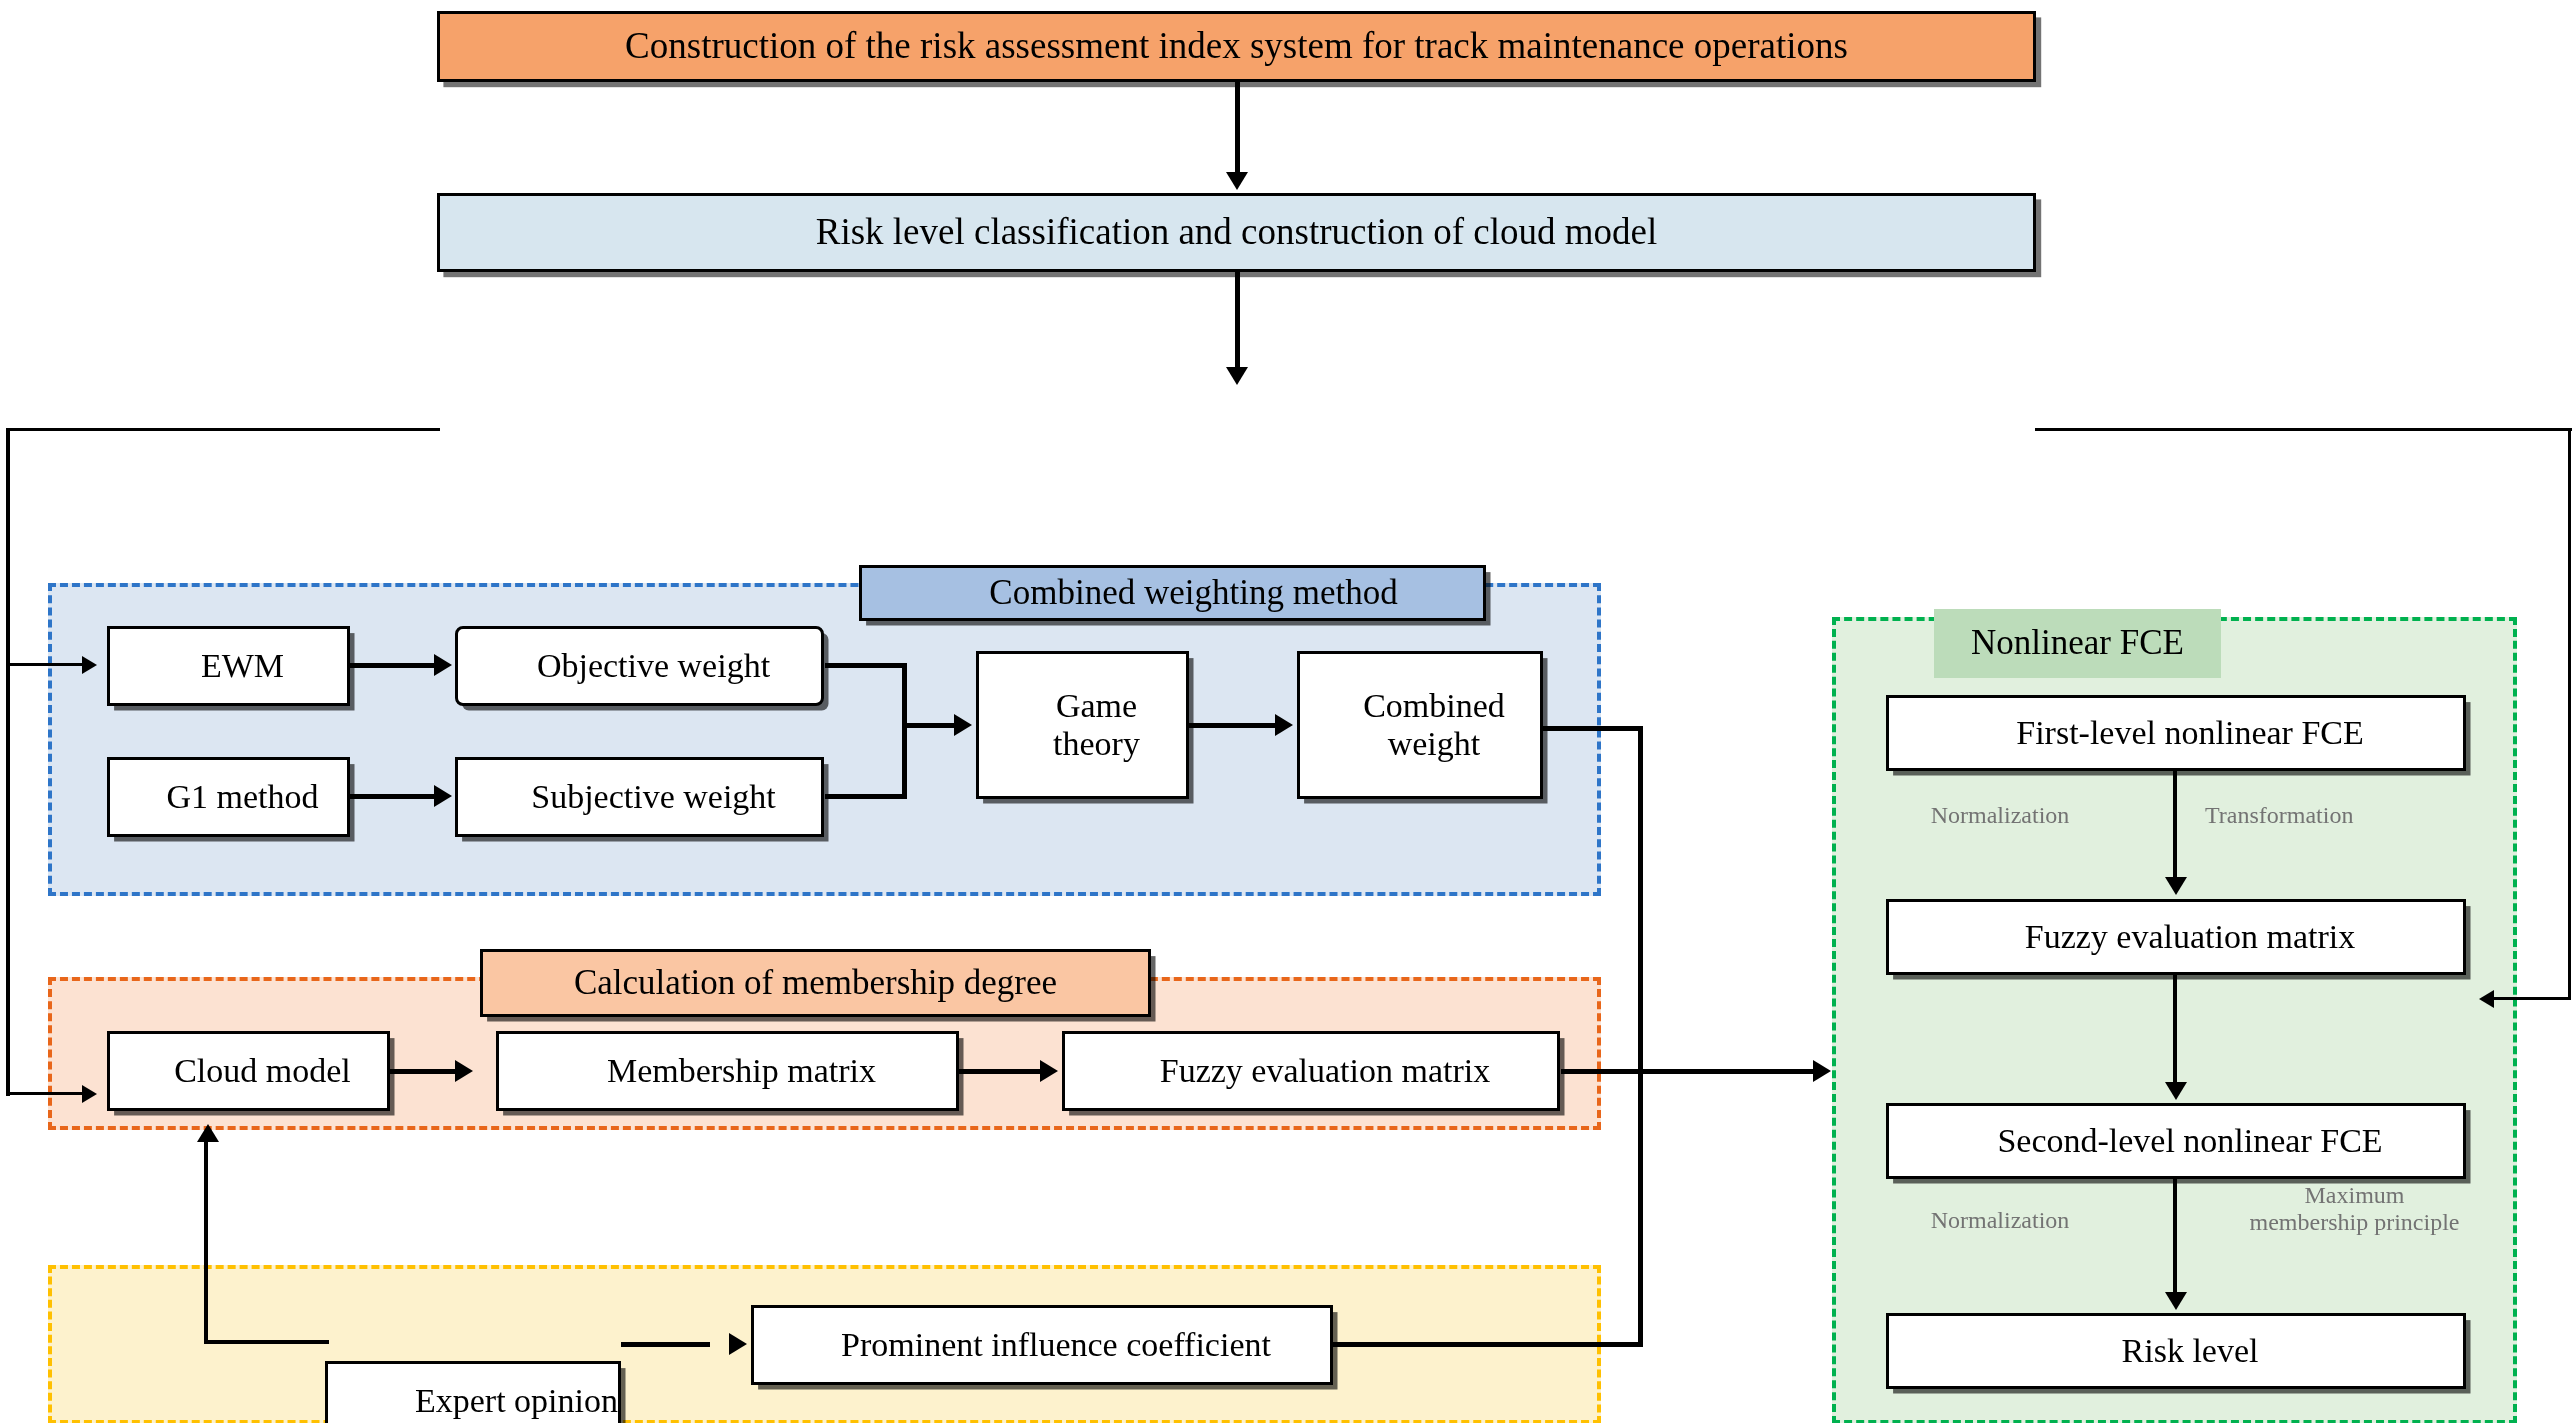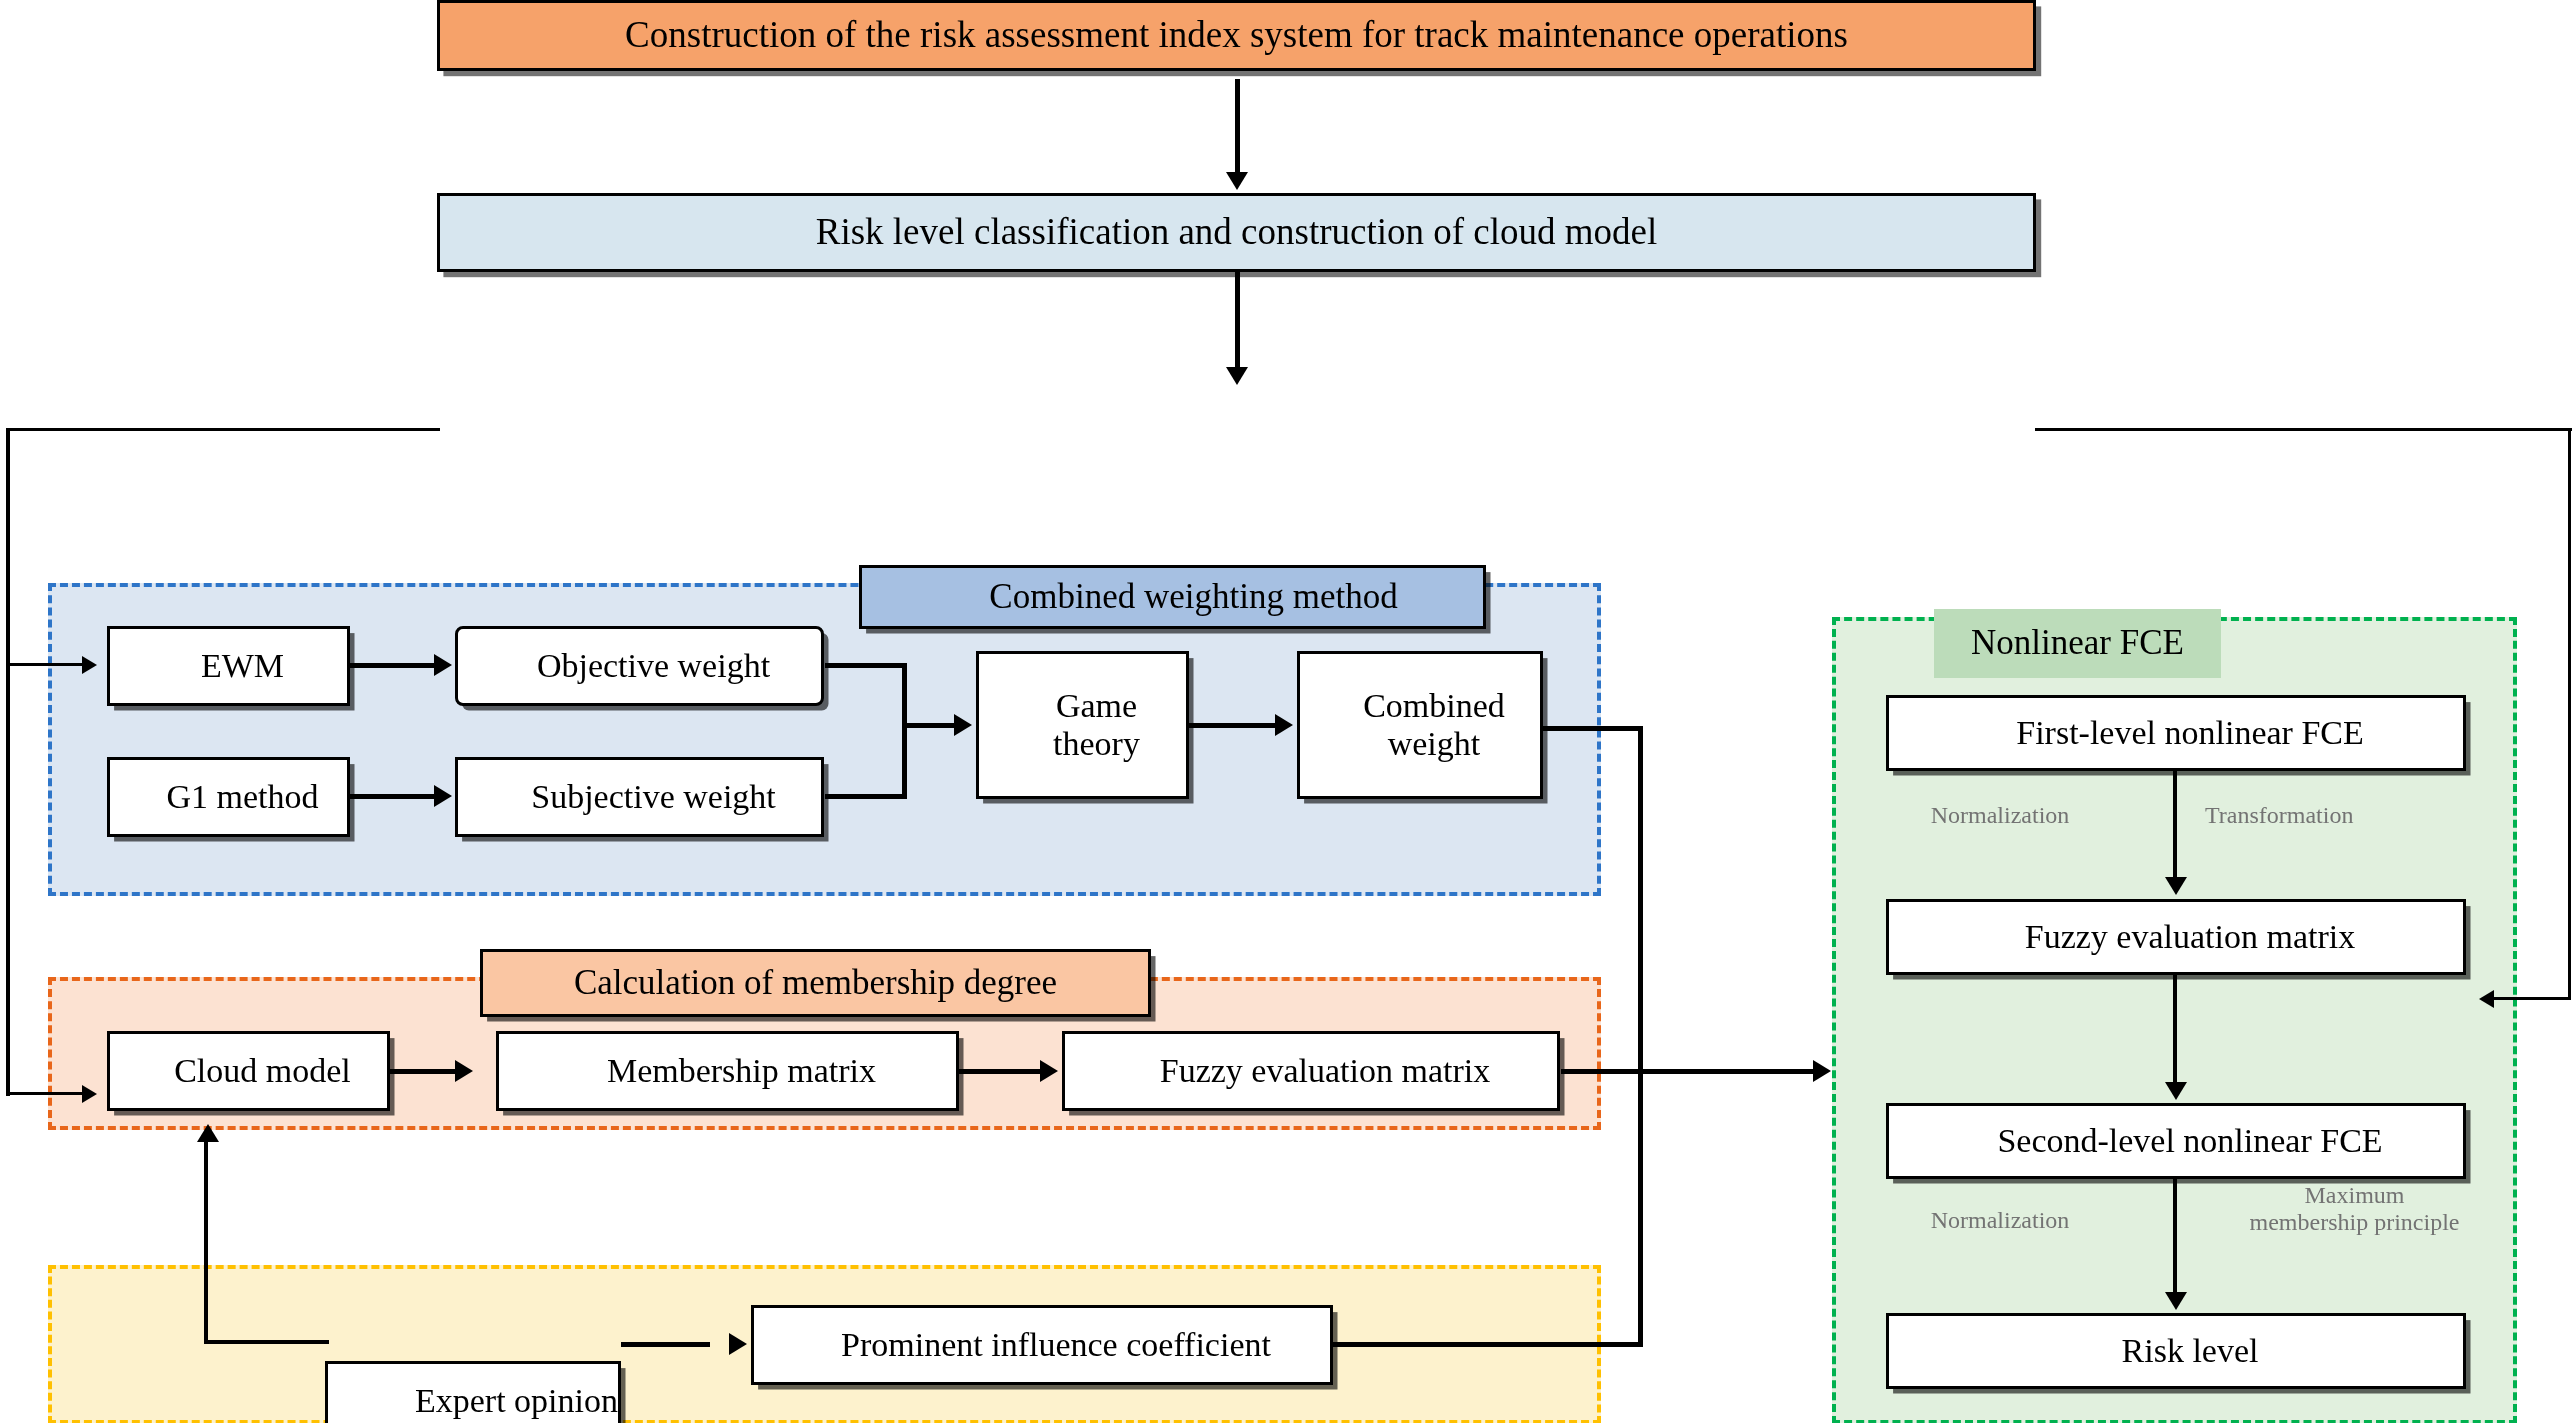--- a/index.html
+++ b/index.html
@@ -72,21 +72,21 @@
     position:absolute;color:#737373;font-size:24px;line-height:1.12;
     text-align:center;white-space:nowrap;
   }
   .elabel.wrap{white-space:normal;}
 </style>
 </head>
 <body>
 
 <div id="canvas">
 
-  <div class="banner orange abs" style="left:437px;top:0;width:1599px;height:71px;">
+  <div class="banner orange abs" style="left:437px;top:11px;width:1599px;height:71px;">
     <span>Construction of the risk assessment index system for track maintenance operations</span>
   </div>
 
   <div class="banner lblue abs" style="left:437px;top:193px;width:1599px;height:79px;">
     <span>Risk level classification and construction of cloud model</span>
   </div>
 
 
   <div class="ln lnv abs" style="left:1235px;top:79px;width:4.5px;height:95px;"></div>
   <div class="ah down abs" style="left:1226px;top:172px;"></div>
@@ -95,21 +95,21 @@
   <div class="ah down abs" style="left:1226px;top:367px;"></div>
 
   <div class="region blue abs" style="left:48px;top:583px;width:1553px;height:313px;"></div>
 
   <div class="region orange abs" style="left:48px;top:977px;width:1553px;height:153px;"></div>
 
   <div class="region yellow abs" style="left:48px;top:1265px;width:1553px;height:159px;"></div>
 
   <div class="region green abs" style="left:1832px;top:617px;width:685px;height:807px;"></div>
 
-  <div class="chip blue abs" style="left:859px;top:565px;width:627px;height:64px;padding-left:42px;">
+  <div class="chip blue abs" style="left:859px;top:565px;width:627px;height:56px;padding-left:42px;">
     <span>Combined weighting method</span>
   </div>
 
   <div class="chip orange abs" style="left:480px;top:949px;width:671px;height:68px;">
     <span>Calculation of membership degree</span>
   </div>
 
   <div class="chip green abs" style="left:1934px;top:609px;width:287px;height:69px;">
     <span>Nonlinear FCE</span>
   </div>

